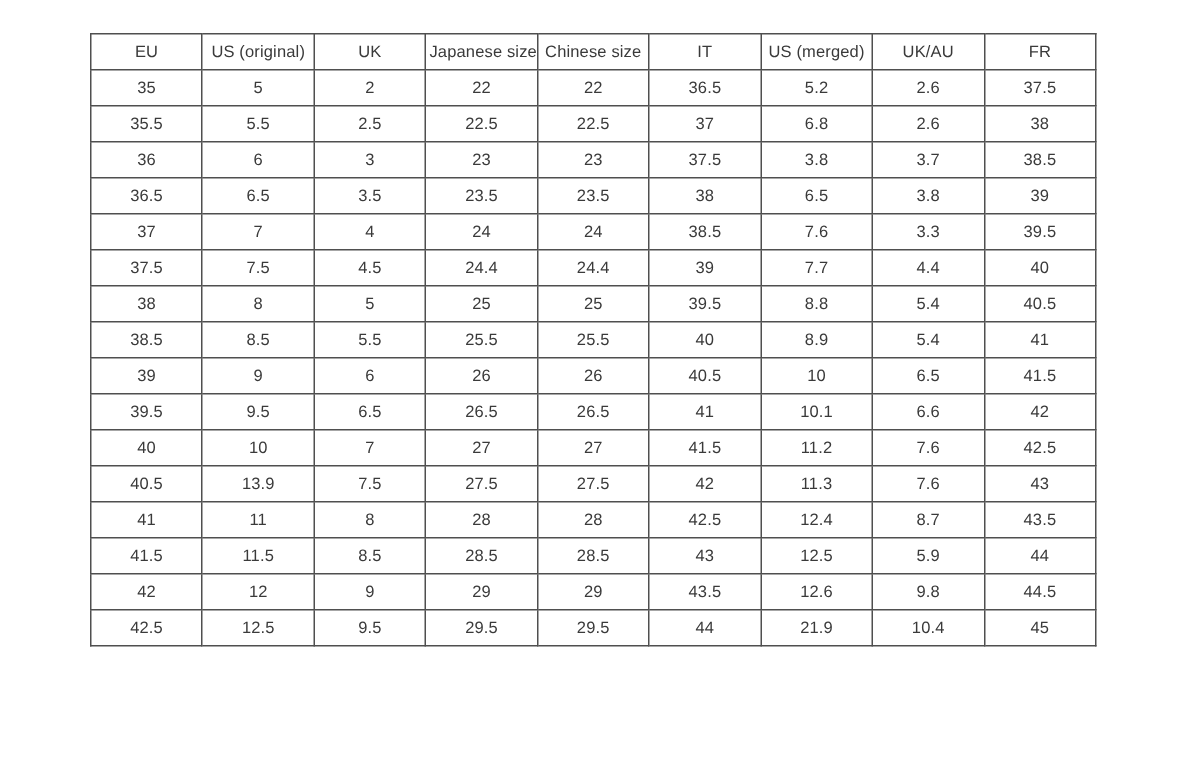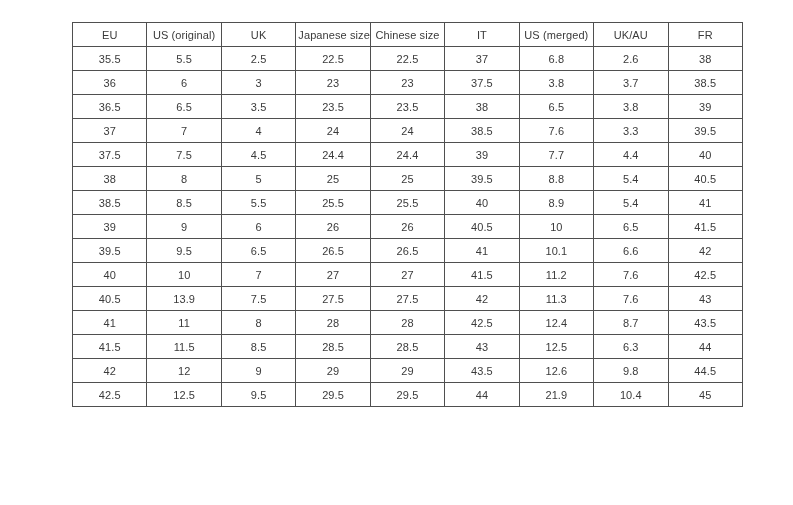--- a/index.html
+++ b/index.html
@@ -13,21 +13,20 @@
   }
   .table-wrap {
     position: absolute;
     left: 60px;
     top: 22px;
   }
   table.size-table {
     border-collapse: collapse;
     table-layout: fixed;
     width: 671px;
-    margin-left: 12px;
   }
   table.size-table th,
   table.size-table td {
     border: 1px solid #4f4f4f;
     height: 23px;
     padding: 0 2px;
     text-align: center;
     vertical-align: middle;
     font-size: 11px;
     font-weight: 400;
@@ -50,20 +49,31 @@
           <th>Japanese size</th>
           <th>Chinese size</th>
           <th>IT</th>
           <th>US (merged)</th>
           <th>UK/AU</th>
           <th>FR</th>
         </tr>
     </thead>
     <tbody>
         <tr>
+          <td>35</td>
+          <td>5</td>
+          <td>2</td>
+          <td>22</td>
+          <td>22</td>
+          <td>36.5</td>
+          <td>5.2</td>
+          <td>2.6</td>
+          <td>37.5</td>
+        </tr>
+        <tr>
           <td>35.5</td>
           <td>5.5</td>
           <td>2.5</td>
           <td>22.5</td>
           <td>22.5</td>
           <td>37</td>
           <td>6.8</td>
           <td>2.6</td>
           <td>38</td>
         </tr>
@@ -189,21 +199,21 @@
           <td>43.5</td>
         </tr>
         <tr>
           <td>41.5</td>
           <td>11.5</td>
           <td>8.5</td>
           <td>28.5</td>
           <td>28.5</td>
           <td>43</td>
           <td>12.5</td>
-          <td>6.3</td>
+          <td>5.9</td>
           <td>44</td>
         </tr>
         <tr>
           <td>42</td>
           <td>12</td>
           <td>9</td>
           <td>29</td>
           <td>29</td>
           <td>43.5</td>
           <td>12.6</td>

